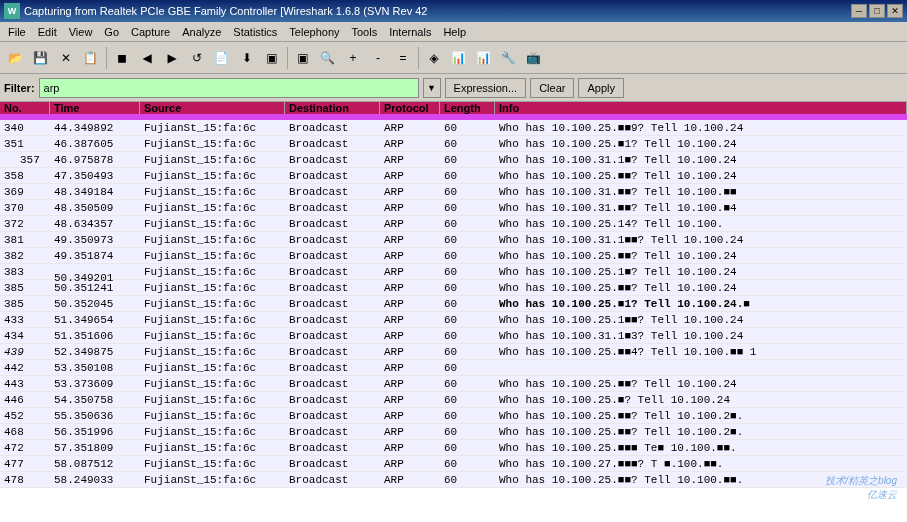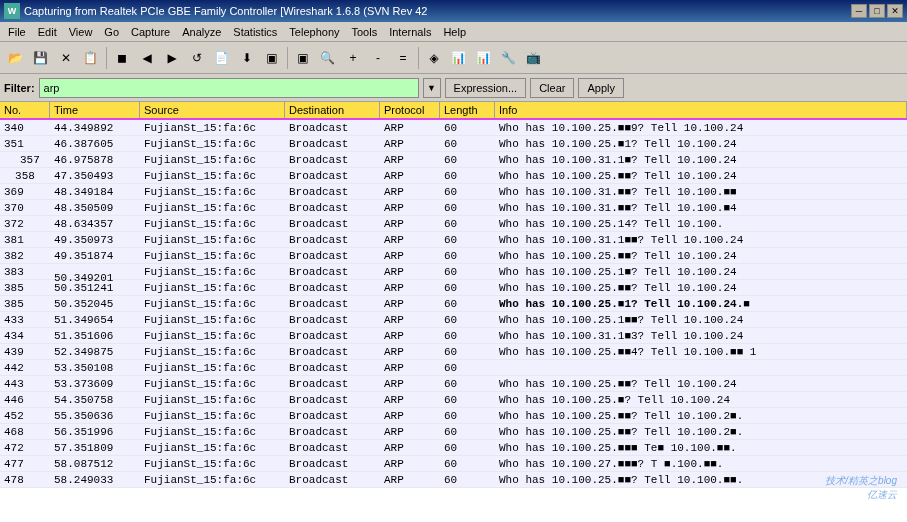--- a/index.html
+++ b/index.html
@@ -148,25 +148,25 @@
       cursor: pointer;
     }
 
     
     #packet-list {
       background: white;
       overflow: hidden;
       flex: 1;
     }
     #packet-list-header {
-      background: #fde047;
-      display: flex;
-      border-bottom: 2px solid #d946ef;
-      font-size: 11px;
-      font-weight: normal;
+      background: #be185d;
+      display: flex;
+      border-bottom: 6px solid #d946ef;
+      font-size: 11px;
+      font-weight: bold;
       height: 18px;
       align-items: center;
     }
     .col-no { width: 50px; min-width: 50px; padding: 0 4px; }
     .col-time { width: 90px; min-width: 90px; padding: 0 4px; }
     .col-src { width: 145px; min-width: 145px; padding: 0 4px; }
     .col-dst { width: 95px; min-width: 95px; padding: 0 4px; }
     .col-proto { width: 60px; min-width: 60px; padding: 0 4px; }
     .col-len { width: 55px; min-width: 55px; padding: 0 4px; }
     .col-info { flex: 1; padding: 0 4px; overflow: hidden; white-space: nowrap; text-overflow: ellipsis; }
@@ -321,21 +321,21 @@
         <div class="packet-row arp-row">
           <div class="col-no" style="overflow: hidden; white-space: nowrap; text-overflow: ellipsis; padding-left: 20px;">357</div>
           <div class="col-time" style="overflow: hidden; white-space: nowrap; text-overflow: ellipsis;">46.975878</div>
           <div class="col-src" style="overflow: hidden; white-space: nowrap; text-overflow: ellipsis;">FujianSt_15:fa:6c</div>
           <div class="col-dst" style="overflow: hidden; white-space: nowrap; text-overflow: ellipsis;">Broadcast</div>
           <div class="col-proto" style="overflow: hidden; white-space: nowrap; text-overflow: ellipsis;">ARP</div>
           <div class="col-len" style="overflow: hidden; white-space: nowrap; text-overflow: ellipsis;">60</div>
           <div class="col-info" style="overflow: hidden; white-space: nowrap; text-overflow: ellipsis;">Who has 10.100.31.1■?  Tell 10.100.24</div>
         </div>
         <div class="packet-row arp-row">
-          <div class="col-no" style="overflow: hidden; white-space: nowrap; text-overflow: ellipsis; text-align: center;">358</div>
+          <div class="col-no" style="overflow: hidden; white-space: nowrap; text-overflow: ellipsis;">358</div>
           <div class="col-time" style="overflow: hidden; white-space: nowrap; text-overflow: ellipsis;">47.350493</div>
           <div class="col-src" style="overflow: hidden; white-space: nowrap; text-overflow: ellipsis;">FujianSt_15:fa:6c</div>
           <div class="col-dst" style="overflow: hidden; white-space: nowrap; text-overflow: ellipsis;">Broadcast</div>
           <div class="col-proto" style="overflow: hidden; white-space: nowrap; text-overflow: ellipsis;">ARP</div>
           <div class="col-len" style="overflow: hidden; white-space: nowrap; text-overflow: ellipsis;">60</div>
           <div class="col-info" style="overflow: hidden; white-space: nowrap; text-overflow: ellipsis;">Who has 10.100.25.■■?  Tell 10.100.24</div>
         </div>
         <div class="packet-row arp-row">
           <div class="col-no" style="overflow: hidden; white-space: nowrap; text-overflow: ellipsis;">369</div>
           <div class="col-time" style="overflow: hidden; white-space: nowrap; text-overflow: ellipsis;">48.349184</div>
@@ -420,21 +420,21 @@
         <div class="packet-row arp-row">
           <div class="col-no" style="overflow: hidden; white-space: nowrap; text-overflow: ellipsis;">434</div>
           <div class="col-time" style="overflow: hidden; white-space: nowrap; text-overflow: ellipsis;">51.351606</div>
           <div class="col-src" style="overflow: hidden; white-space: nowrap; text-overflow: ellipsis;">FujianSt_15:fa:6c</div>
           <div class="col-dst" style="overflow: hidden; white-space: nowrap; text-overflow: ellipsis;">Broadcast</div>
           <div class="col-proto" style="overflow: hidden; white-space: nowrap; text-overflow: ellipsis;">ARP</div>
           <div class="col-len" style="overflow: hidden; white-space: nowrap; text-overflow: ellipsis;">60</div>
           <div class="col-info" style="overflow: hidden; white-space: nowrap; text-overflow: ellipsis;">Who has 10.100.31.1■3?  Tell 10.100.24</div>
         </div>
         <div class="packet-row arp-row">
-          <div class="col-no" style="overflow: hidden; white-space: nowrap; text-overflow: ellipsis;">439</div>
+          <div class="col-no" style="overflow: hidden; white-space: nowrap; text-overflow: ellipsis; font-style: italic;">439</div>
           <div class="col-time" style="overflow: hidden; white-space: nowrap; text-overflow: ellipsis;">52.349875</div>
           <div class="col-src" style="overflow: hidden; white-space: nowrap; text-overflow: ellipsis;">FujianSt_15:fa:6c</div>
           <div class="col-dst" style="overflow: hidden; white-space: nowrap; text-overflow: ellipsis;">Broadcast</div>
           <div class="col-proto" style="overflow: hidden; white-space: nowrap; text-overflow: ellipsis;">ARP</div>
           <div class="col-len" style="overflow: hidden; white-space: nowrap; text-overflow: ellipsis;">60</div>
           <div class="col-info" style="overflow: hidden; white-space: nowrap; text-overflow: ellipsis;">Who has 10.100.25.■■4?  Tell 10.100.■■  1</div>
         </div>
         <div class="packet-row arp-row">
           <div class="col-no" style="overflow: hidden; white-space: nowrap; text-overflow: ellipsis;">442</div>
           <div class="col-time" style="overflow: hidden; white-space: nowrap; text-overflow: ellipsis;">53.350108</div>

